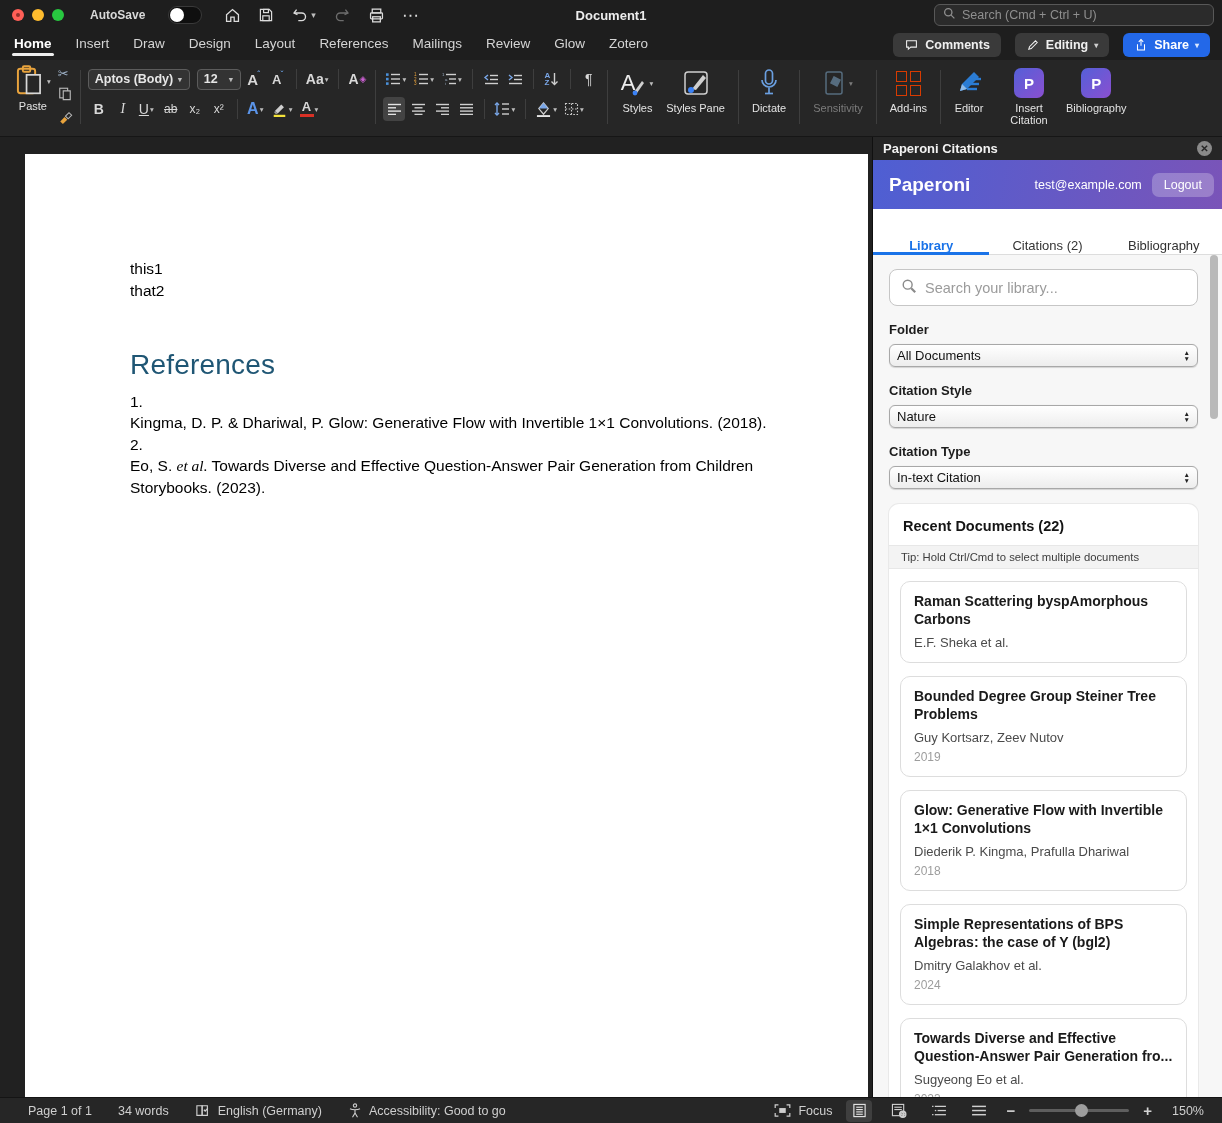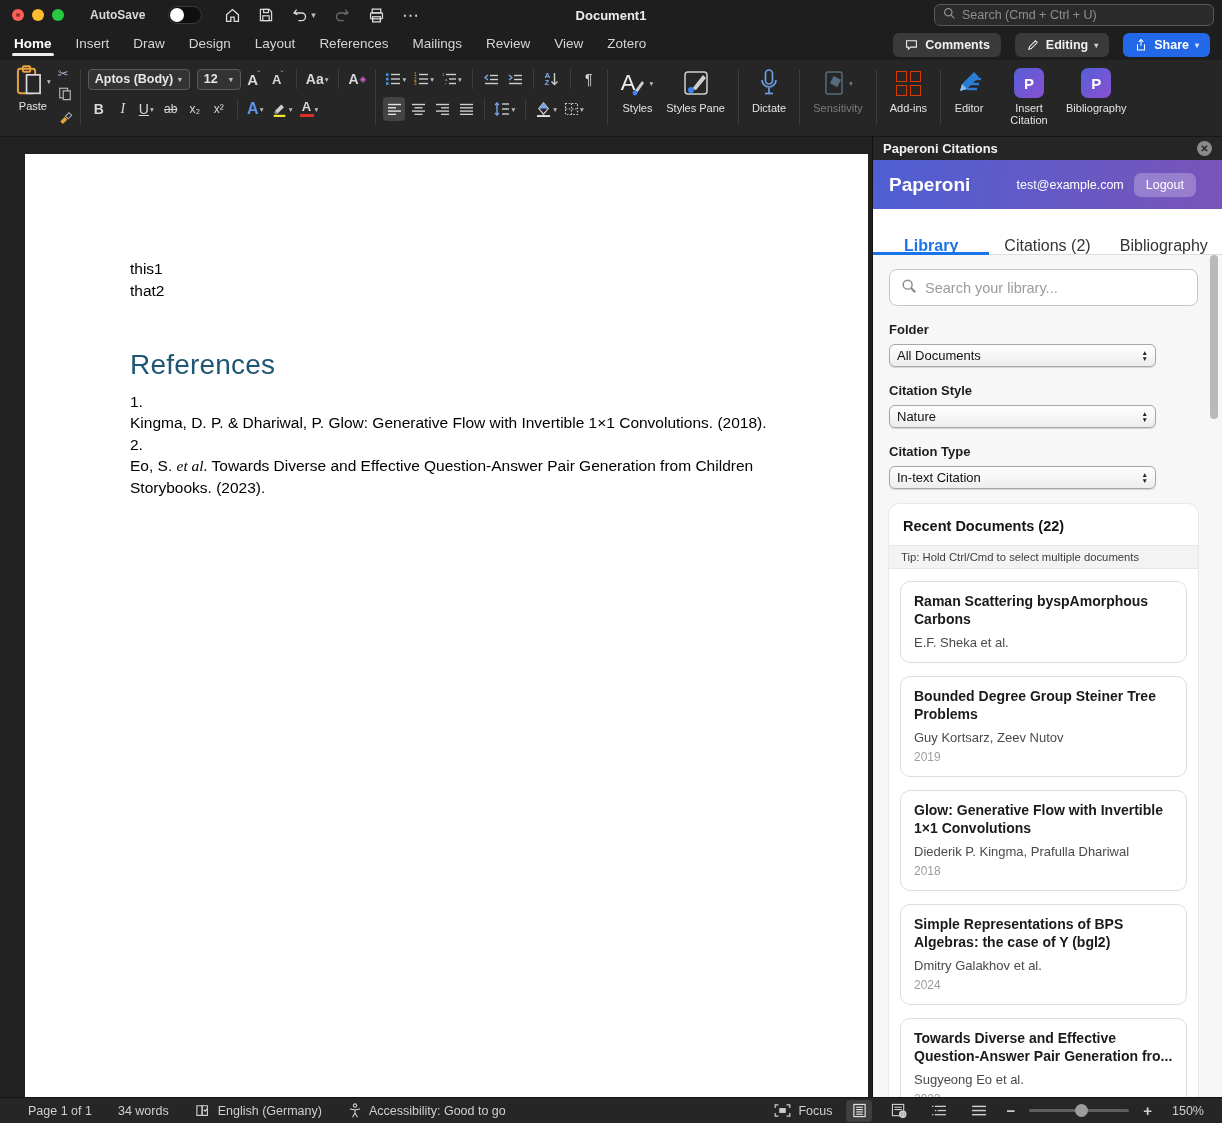--- a/index.html
+++ b/index.html
@@ -66,34 +66,34 @@
   .main { display:flex; height:960px; }
   .docarea { width:872px; background:#212121; position:relative; overflow:hidden; }
   .page { position:absolute; left:25px; top:17px; width:843px; height:943px; background:#fff; }
   .pagetext { padding:104px 60px 0 105px; font-size:15.5px; color:#000; line-height:21.5px; }
   .h-refs { font-size:28px; color:#1f5674; font-weight:500; margin:53px 0 15px; letter-spacing:.2px; }
 
   
   .panel { width:350px; display:flex; flex-direction:column; background:#f7f7f7; border-left:1px solid #101010; position:relative; }
   .panel-title { height:23px; background:#262626; color:#f2f2f2; font-size:13px; font-weight:700; display:flex; align-items:center; padding:0 10px; }
   .panel-close { margin-left:auto; width:15px; height:15px; border-radius:50%; background:#8a8a8a; color:#262626; font-size:10px; font-weight:700; display:flex; align-items:center; justify-content:center; line-height:1; }
-  .panel-brand { height:49px; background:linear-gradient(100deg,#4e5fd3,#7a54b8); display:flex; align-items:center; padding:0 26px 0 16px; }
+  .panel-brand { height:49px; background:linear-gradient(100deg,#4e5fd3,#7a54b8); display:flex; align-items:center; padding:0 8px 0 16px; }
   .brand-name { color:#fff; font-size:19px; font-weight:700; }
   .brand-email { margin-left:auto; color:#fff; font-size:12.5px; }
   .logout { margin-left:10px; background:rgba(255,255,255,.25); color:#fff; font-size:12.5px; padding:5px 12px; border-radius:7px; }
   .ptabs { height:46px; background:#fff; display:flex; border-bottom:1px solid #ddd; }
-  .ptab { flex:1; display:flex; align-items:center; justify-content:center; font-size:16px; color:#333; position:relative;margin-top:28px; }
+  .ptab { flex:1; display:flex; align-items:center; justify-content:center; font-size:13px; color:#333; position:relative;margin-top:28px; }
   .ptab.active { color:#1a73e8; font-weight:700; }
   .ptab.active::after { content:""; position:absolute; left:0; right:0; bottom:-1px; height:3px; background:#1a73e8; }
   .pcontent { flex:1; padding:14px 16px 0; position:relative; overflow:hidden; }
   .lib-search { width:309px; height:37px; border:1px solid #c6c6c6; border-radius:8px; background:#fff; display:flex; align-items:center; gap:8px; padding:0 11px; }
   .lib-search input { flex:1; border:none; outline:none; font-size:14.5px; color:#333; background:transparent; font-family:"Liberation Sans",sans-serif; }
   .lib-search input::placeholder { color:#9b9b9b; }
   .field-label { font-size:13px; font-weight:700; color:#1c1c1c; margin:16px 0 7px; }
-  .mac-select { width:267px; height:23px; border:1px solid #a8a8a8; border-radius:6px; background:linear-gradient(#fff,#ededed); display:flex; align-items:center; font-size:13px; color:#111; padding:0 7px; box-shadow:0 .5px 1px rgba(0,0,0,.15); }
+  .mac-select { width:309px; height:23px; border:1px solid #a8a8a8; border-radius:6px; background:linear-gradient(#fff,#ededed); display:flex; align-items:center; font-size:13px; color:#111; padding:0 7px; box-shadow:0 .5px 1px rgba(0,0,0,.15); }
   .stepper { margin-left:auto; display:flex; flex-direction:column; align-items:center; font-size:6.5px; line-height:5.5px; color:#222; }
   .recent { margin-top:15px; width:309px; background:#fff; border-radius:10px 10px 0 0; box-shadow:0 0 0 1px #e9e9e9; height:601px; overflow:hidden; }
   .recent-h { font-size:14.5px; font-weight:700; color:#141414; padding:14px 14px 11px; }
   .tipbar { background:#f3f3f3; border-top:1px solid #e7e7e7; border-bottom:1px solid #e7e7e7; font-size:11.3px; color:#3d3d3d; padding:5px 12px; }
   .cards { padding:12px 11px 0; }
   .card { border:1px solid #ddd; border-radius:10px; padding:11px 13px 12px; margin-bottom:13px; background:#fff; }
   .card-t { font-size:14px; font-weight:700; color:#1a1a1a; line-height:17.5px; }
   .card-a { font-size:13px; color:#4a4a4a; margin-top:7px; }
   .card-y { font-size:12px; color:#9d9d9d; margin-top:5px; }
   .pscroll { position:absolute; right:4px; top:0; width:8px; height:164px; border-radius:4px; background:#b9b9b9; }
@@ -172,21 +172,21 @@
   <div class="tabsrow">
     <div class="rtabs">
       <span class="rtab active">Home</span>
       <span class="rtab">Insert</span>
       <span class="rtab">Draw</span>
       <span class="rtab">Design</span>
       <span class="rtab">Layout</span>
       <span class="rtab">References</span>
       <span class="rtab">Mailings</span>
       <span class="rtab">Review</span>
-      <span class="rtab">View</span>
+      <span class="rtab">Glow</span>
       <span class="rtab">Zotero</span>
     </div>
     <div class="top-actions">
       <span class="pillbtn">
         <svg width="15" height="14" viewBox="0 0 20 20" fill="none" stroke="#f0f0f0" stroke-width="1.5">
             <path d="M3 4 h14 v9 h-8 l-3.5 3 v-3 H3 Z"></path>
           </svg>
         <span>Comments</span>
       </span>
       <span class="pillbtn">

